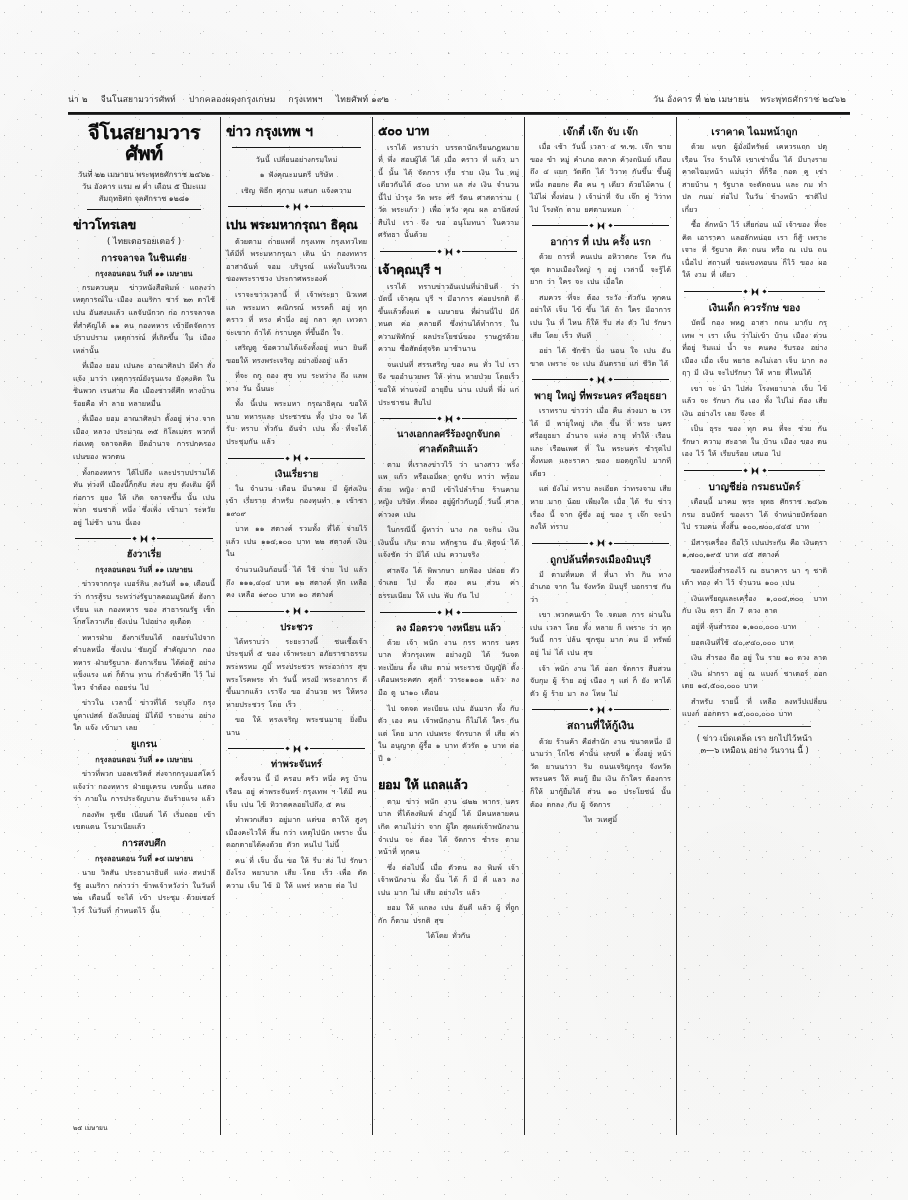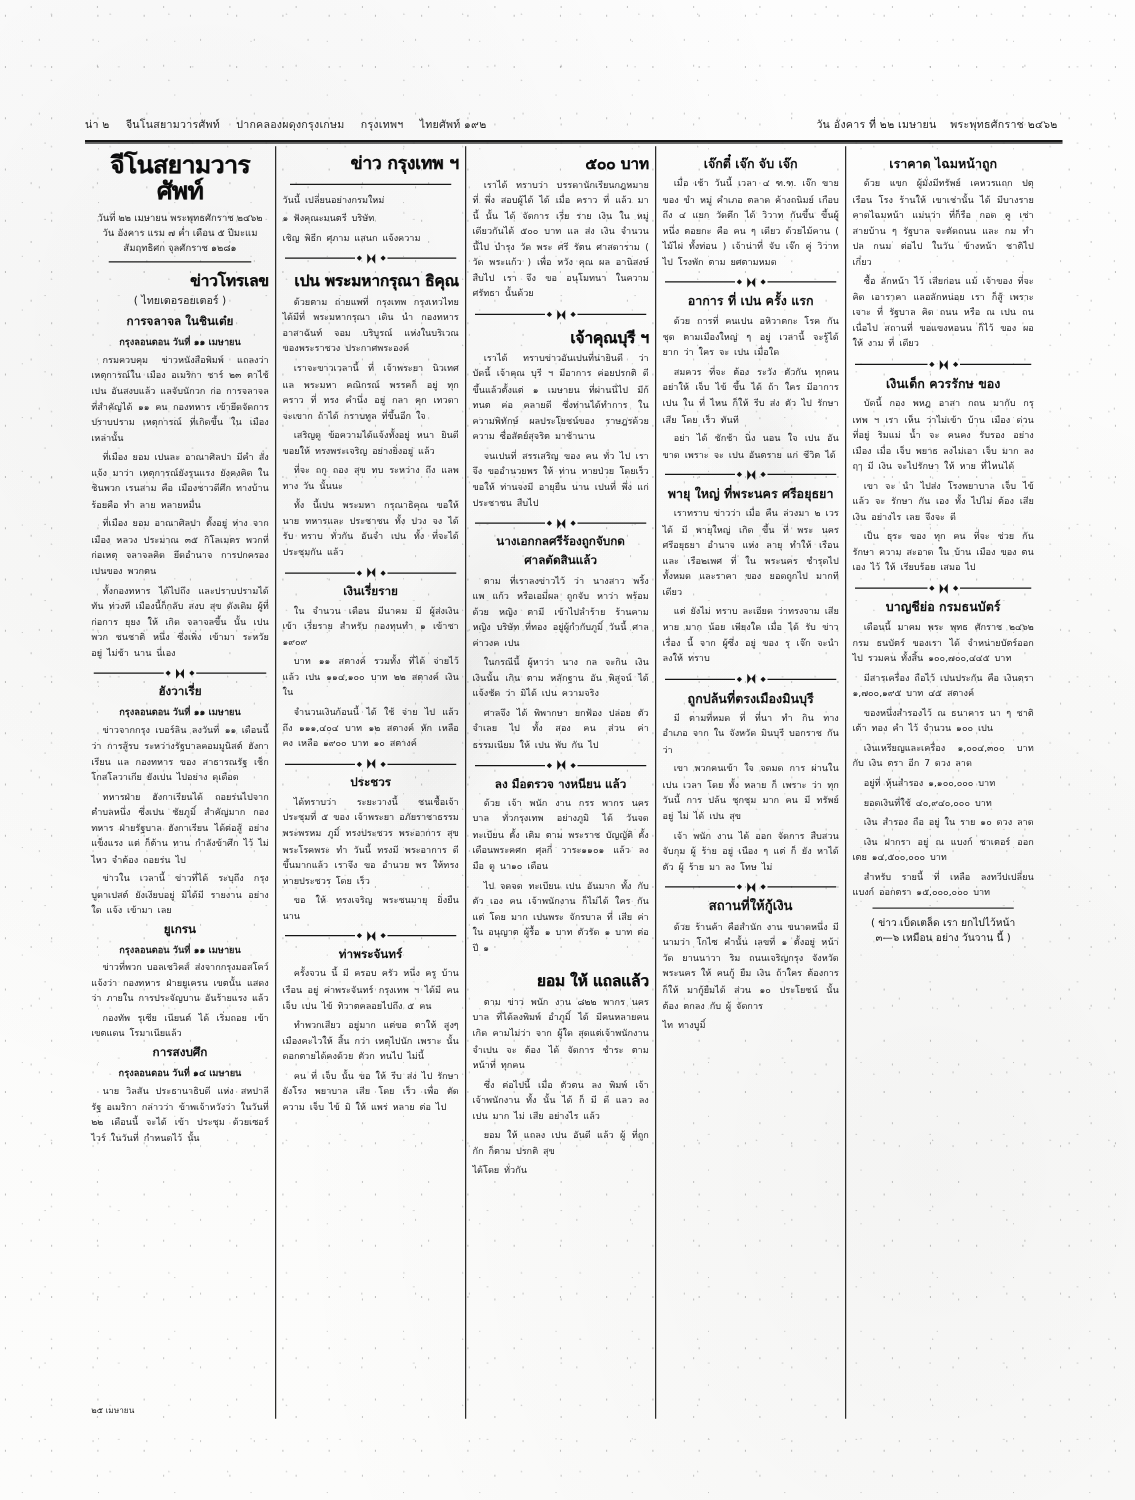--- a/index.html
+++ b/index.html
@@ -70,21 +70,21 @@
     text-shadow:.4px 0 0 rgba(0,0,0,.55);
   }
   .mast-sub{
     text-align:center;font-size:7.6px;color:#1c1c1c;line-height:1.62;
     margin-bottom:3px;
   }
   .mast-rule{border-top:1.5px solid #1a1a1a;margin:4px 14px 6px;}
 
   
   h2.hd{
-    font-size:12.5px;font-weight:700;text-align:right;
+    font-size:12.5px;font-weight:700;text-align:left;
     margin:7px 0 3px;line-height:1.25;color:#0c0c0c;letter-spacing:-.2px;
     text-shadow:.35px 0 0 rgba(0,0,0,.5);
   }
   h3.sub{
     font-size:9.4px;font-weight:700;text-align:center;
     margin:2px 0 3px;line-height:1.3;color:#111;
   }
   h4.sub2{
     font-size:8.6px;font-weight:400;text-align:center;
     margin:2px 0 4px;line-height:1.35;color:#1a1a1a;
@@ -109,21 +109,21 @@
   .sep .ln{flex:1;height:0;border-top:1.6px solid #141414;}
   .sep .dia{
     width:0;height:0;margin:0 2px;
     border:4px solid transparent;border-left-color:#141414;border-right-color:#141414;
     transform:scaleX(.8);
   }
   .sep .dot{width:3px;height:3px;background:#141414;transform:rotate(45deg);margin:0 2px;}
   .sep-plain{border-top:1.4px solid #181818;margin:6px 6px;}
   .sep-thin{border-top:1px solid #303030;margin:5px 16px;}
 
-  .center{}
+  .center{text-align:center;}
   .colfoot{
     position:absolute;bottom:2px;left:5px;font-size:6.6px;color:#222;
   }
   .tail-note{
     font-size:8.2px;text-align:center;line-height:1.5;margin-top:5px;color:#121212;
   }
   
   .smudge{position:absolute;border-radius:50%;pointer-events:none;}
 </style>
 </head>
@@ -390,21 +390,21 @@
         <span class="ln"></span>
           <span class="dot"></span>
           <span class="dia"></span>
           <span class="dot"></span>
           <span class="ln"></span>
       </div>
 
       <h3 class="sub" style="font-size:10.5px;">สถานที่ให้กู้เงิน</h3>
       <div class="body">
         <p>ด้วย ร้านค้า คือสำนัก งาน ขนาดหนึ่ง มี นามว่า โกไซ คำนั้น เลขที่ ๑ ตั้งอยู่ หน้าวัด ยานนาวา ริม ถนนเจริญกรุง จังหวัด พระนคร ให้ คนกู้ ยืม เงิน ถ้าใคร ต้องการ ก็ให้ มากู้ยืมได้ ส่วน ๑๐ ประโยชน์ นั้น ต้อง ตกลง กับ ผู้ จัดการ</p>
-        <p class="ni center">ไท ทางบูมิ์</p>
+        <p class="ni center">ไท วเทศูมิ์</p>
       </div>
     </div>
 
     <div class="col c5">
       <h3 class="sub" style="margin-top:8px;font-size:10px;">เราคาด ไฉมหน้าถูก</h3>
       <div class="body">
         <p>ด้วย แขก ผู้มั่งมีทรัพย์ เคหวรแถก ปตุ เรือน โรง ร้านให้ เขาเช่านั้น ได้ มีบางราย คาดไฉมหน้า แม่นว่า ที่ก็รือ กอด คู เช่า สายบ้าน ๆ รัฐบาล จะตัดถนน และ กม ทำ ปล กนม ต่อไป ในวัน ข้างหน้า ชาติไป เกี่ยว</p>
         <p>ซื้อ ลักหน้า ไว้ เสียก่อน แม้ เจ้าของ ที่จะ คิด เอาราคา แลอลักหน่อย เรา ก็สู้ เพราะ เจาะ ที่ รัฐบาล คิด ถนน หรือ ณ เปน ถน เนื่อไป สถานที่ ขอแขงหอนน ก็ไว้ ของ ผอ ให้ งาม ที่ เดียว</p>
       </div>
 

